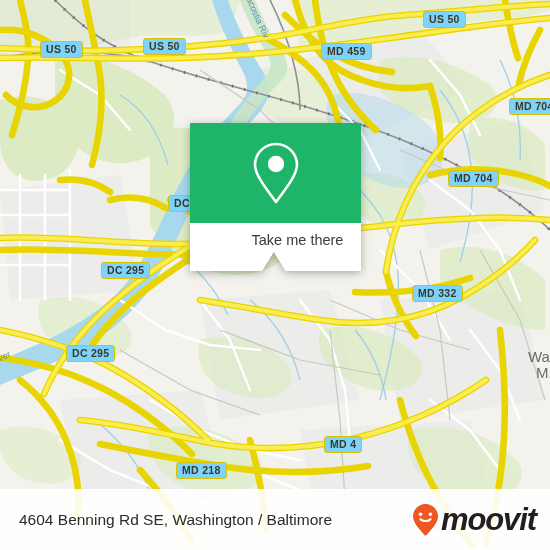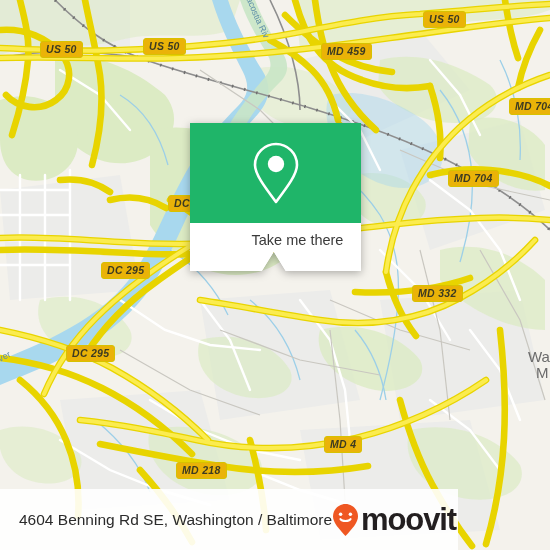--- a/index.html
+++ b/index.html
@@ -41,33 +41,32 @@
   }
   .map-label-place {
     font-family: "Liberation Sans", sans-serif;
     font-size: 15px;
     fill: #6b6b6b;
   }
 
   
   .shield {
     position: absolute;
-    background: #eab308;
+    background: #7dd3fc;
     border: 1.5px solid #d8c100;
     border-radius: 3px;
     color: #3c3a22;
     font-family: "Liberation Sans", sans-serif;
     font-size: 10.5px;
     font-weight: bold;
     letter-spacing: .3px;
     padding: 1px 5px 2px 5px;
     line-height: 12px;
     white-space: nowrap;
     box-sizing: border-box;
-    font-style: italic;
   }
 
   
   #popup {
     position: absolute;
     left: 190px;
     top: 123px;
     width: 171px;
     filter: drop-shadow(0 2px 4px rgba(0,0,0,.30));
   }
@@ -112,39 +111,40 @@
     font-size: 11.5px;
     color: #2b2b2b;
     white-space: nowrap;
   }
 
   
   #footer {
     position: absolute;
     left: 0;
     top: 489px;
-    width: 458px;
+    width: 550px;
     height: 61px;
     background: rgba(255,255,255,.90);
     display: flex;
     align-items: center;
     justify-content: space-between;
     box-sizing: border-box;
     padding: 0 14px 0 19px;
   }
   #footer-title {
     font-family: "Liberation Sans", sans-serif;
     font-size: 15.5px;
     color: #2b2b2b;
     white-space: nowrap;
   }
   #brand {
     display: flex;
     align-items: center;
     gap: 1px;
+    font-style: italic;
   }
   #brand svg { display:block; }
   #brand-word {
     font-family: "Liberation Sans", sans-serif;
     font-size: 31px;
     font-weight: bold;
     color: #231f20;
     letter-spacing: -1.1px;
     line-height: 31px;
     margin-left: 1px;

